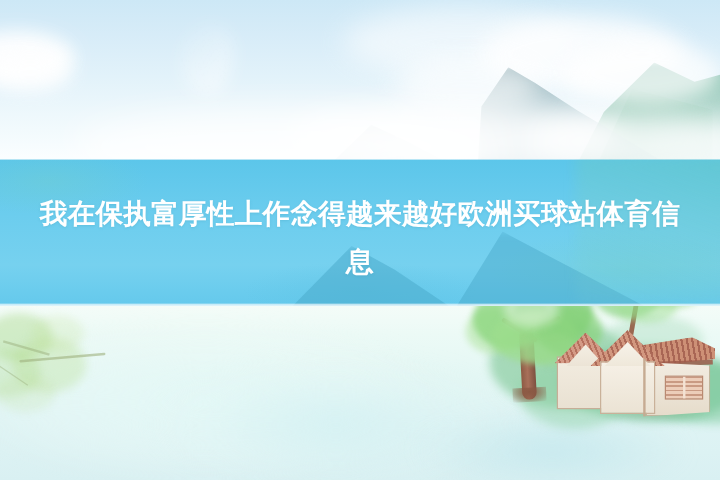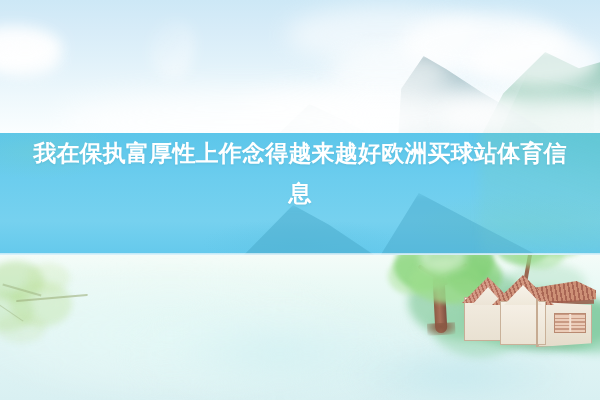--- a/index.html
+++ b/index.html
@@ -166,21 +166,21 @@
       radial-gradient(ellipse 140px 36px at 300px 110px, rgba(86,190,222,.28), transparent 70%);
   }
 
   
   .headline {
     position: absolute;
     left: 0; top: 133px;
     width: 600px;
     height: 106px;
     display: flex;
-    align-items: flex-start;
+    align-items: flex-end;
     justify-content: center;
     box-sizing: border-box;
     padding: 0 24px;
   }
   .headline-text {
     font-family: "DejaVu Sans", "Liberation Sans", sans-serif;
     font-weight: bold;
     font-size: 23px;
     line-height: 40px;
     color: #ffffff;

